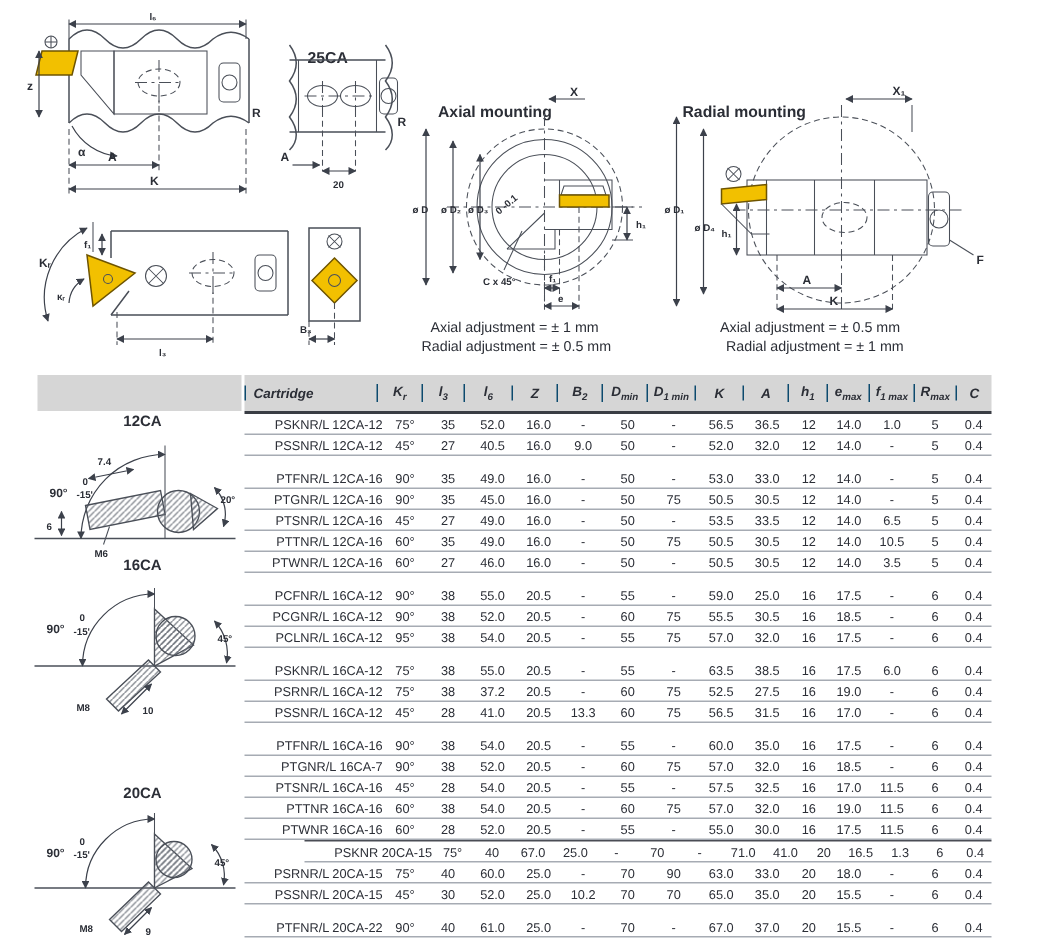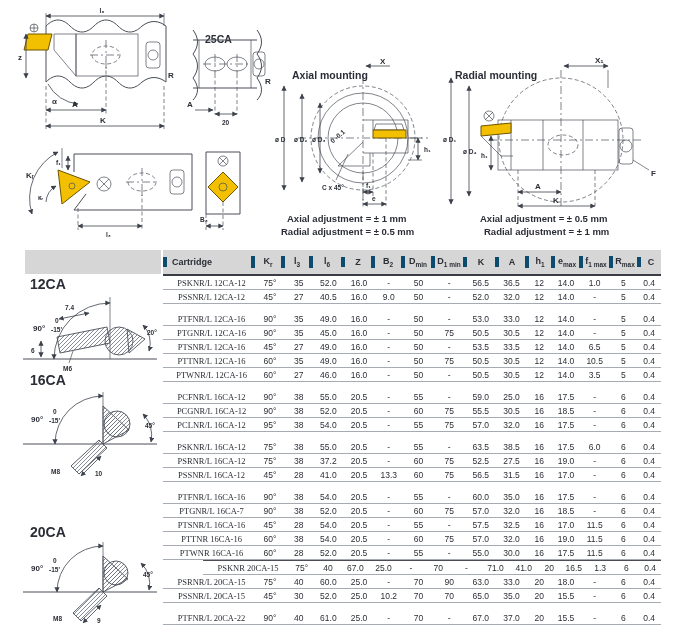--- a/index.html
+++ b/index.html
@@ -1,43 +1,43 @@
 <!DOCTYPE html>
 <html><head>
 <meta charset="utf-8">
 <style>
   html,body{margin:0;padding:0;}
   body{width:700px;height:627px;position:relative;background:#fff;
        font-family:"Liberation Sans",sans-serif;color:#2b2e36;overflow:hidden;}
   .abs{position:absolute;}
   .diagram-title{font-weight:bold;font-size:10.5px;color:#2b2e36;margin-top:27px;}
-  .adj-line{font-weight:bold;font-size:9.5px;color:#2b2e36;white-space:nowrap;}
-  .grp-label{font-weight:bold;font-size:14px;text-align:left;color:#2b2e36;}
+  .adj-line{font-weight:normal;font-size:9.5px;color:#2b2e36;white-space:nowrap;}
+  .grp-label{font-weight:bold;font-size:10px;text-align:center;color:#2b2e36;}
   svg{overflow:visible;}
   svg text{font-family:"Liberation Sans",sans-serif;fill:#2b2e36;font-weight:bold;font-size:8px;}
   svg text.sm{font-size:6.5px;}
   .ln{stroke:#4a4f58;stroke-width:1;fill:none;}
   .thin{stroke:#4a4f58;stroke-width:.7;fill:none;}
   .dim{stroke:#3c414b;stroke-width:.8;fill:none;}
   .dash{stroke-dasharray:4 2.5;}
   .cl{stroke-dasharray:8 3 2 3;}
   .ins{fill:#f2c000;stroke:#6e5400;stroke-width:1;}
   .hat{fill:url(#hatch);stroke:#4a4f58;stroke-width:.9;}
 
   .gutter-gray{position:absolute;left:25px;top:250px;width:136px;height:24px;background:#d6d6d6;}
   .table{position:absolute;left:163px;top:250px;width:498px;}
   .thead{display:flex;background:#d6d6d6;height:24px;align-items:center;}
-  .th{font-size:9px;font-weight:bold;text-align:center;border-left:4px solid #0c4a6e;box-sizing:border-box;}
+  .th{font-size:9px;font-weight:bold;text-align:center;border-left:1px solid #0c4a6e;box-sizing:border-box;font-style:italic;}
   .th sub{font-size:6.5px;}
   .th.c0{text-align:left;padding-left:5px;}
   .tbody{border-top:2px solid #3a3d44;}
   .tr{display:flex;height:13px;align-items:center;border-bottom:1px solid #a6abb3;}
   .tr.dark{border-top:1.6px solid #4a4d55;margin-left:40px;}
   .td{font-size:8.5px;text-align:center;white-space:nowrap;}
-  .td.c0{text-align:center;padding-left:5px;font-family:Liberation Serif, serif;}
+  .td.c0{text-align:right;padding-left:5px;}
   .spacer{height:8px;}
   .c0{width:88px;}.c1{width:30px;}.c2{width:28px;}.c3{width:32px;}.c4{width:30px;}
   .c5{width:30px;}.c6{width:30px;}.c7{width:32px;}.c8{width:32px;}.c9{width:30px;}
   .c10{width:26px;}.c11{width:28px;}.c12{width:30px;}.c13{width:28px;}.c14{width:24px;}
 </style>
 </head>
 <body>
 
 <svg width="0" height="0" style="position:absolute">
   <defs>

